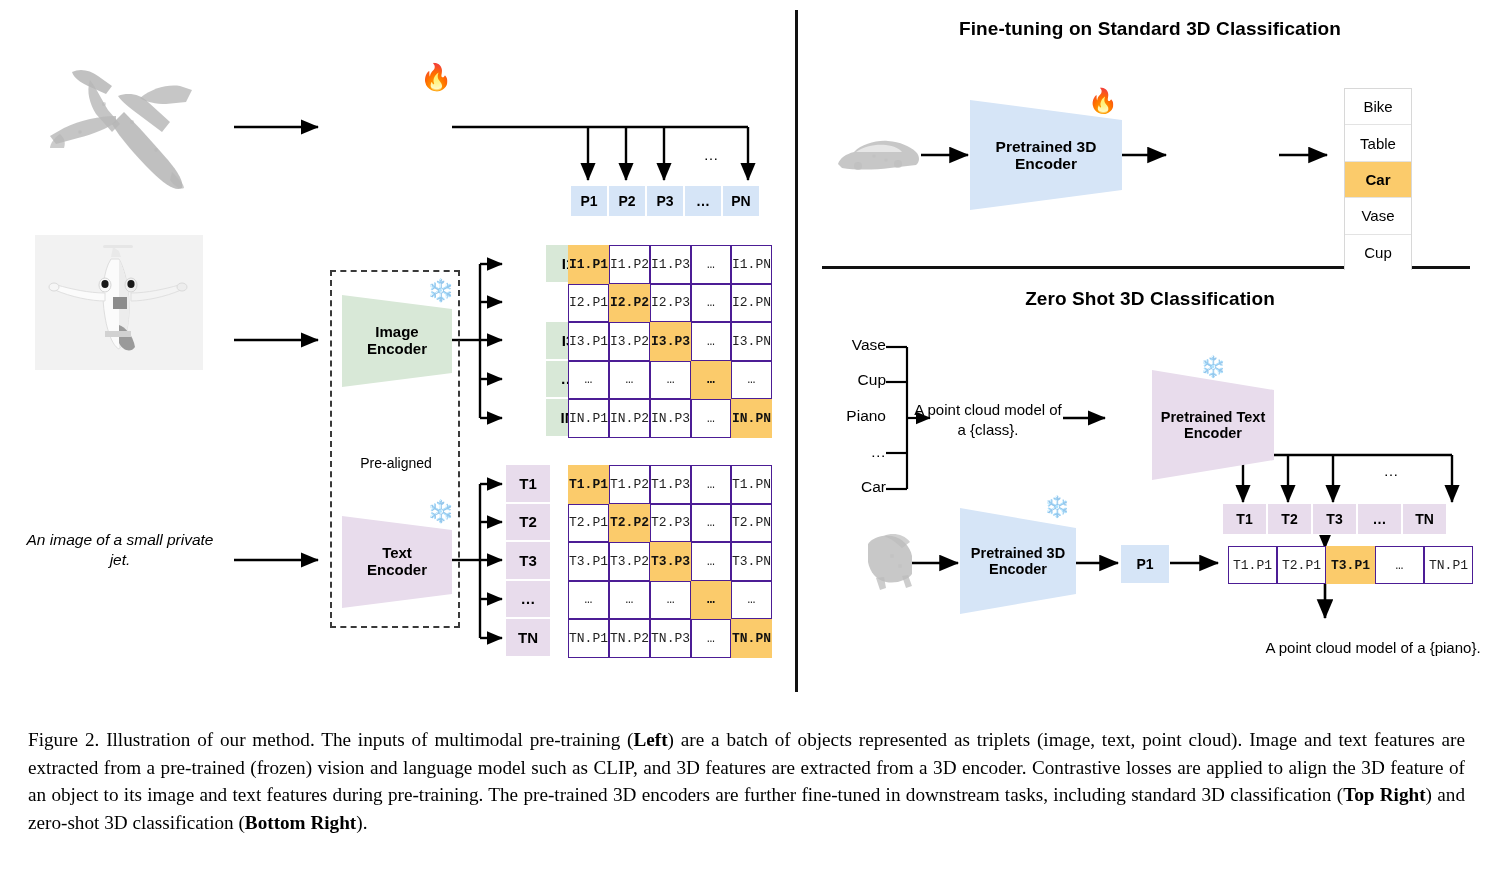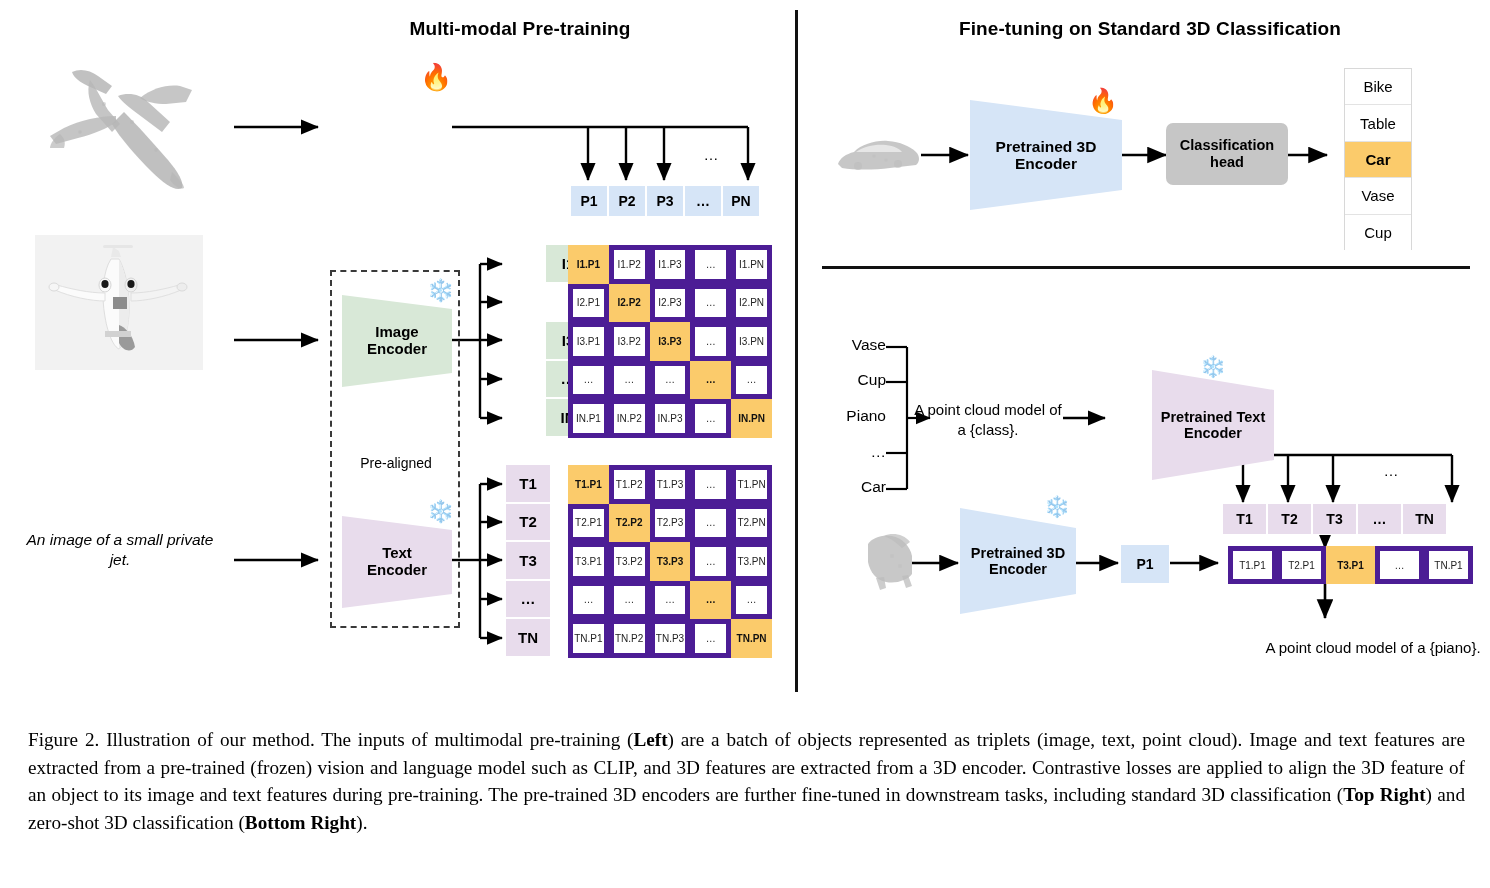--- a/index.html
+++ b/index.html
@@ -15,24 +15,24 @@
         font-weight:bold;line-height:1.12;}
   .trap .lbl{position:relative;z-index:2;}
   .trap svg{position:absolute;left:0;top:0;width:100%;height:100%;z-index:1;}
   
   .cellrow{position:absolute;display:flex;}
   .cell{display:flex;align-items:center;justify-content:center;font-size:13px;box-sizing:border-box;}
   .pbox{background:#d6e5f7;border:1px solid #ffffff;font-weight:bold;font-size:14px;}
   .tbox{background:#e8dcec;border:1px solid #ffffff;font-weight:bold;font-size:14px;}
   .labelbox{display:flex;align-items:center;justify-content:center;font-weight:bold;font-size:15px;box-sizing:border-box;}
   .mgrid{position:absolute;display:grid;}
-  .mcell{display:flex;align-items:center;justify-content:center;font-size:10px;
-         border:5px solid #4c1d95;box-sizing:border-box;background:#fff;color:#222;}
+  .mcell{display:flex;align-items:center;justify-content:center;font-size:13px;
+         border:1px solid #4c1d95;box-sizing:border-box;background:#fff;color:#222;font-family:Liberation Mono, monospace;}
   .mcell.hi{background:#fbcb6b;font-weight:bold;color:#111;border-color:#fbcb6b;}
-  .listbox{position:absolute;border:1px solid #d8d8d8;box-sizing:border-box;background:#fff;}
+  .listbox{position:absolute;border:1px solid #d8d8d8;box-sizing:border-box;background:#fff;margin-top:20px;}
   .listitem{display:flex;align-items:center;justify-content:center;font-size:15px;
             border-bottom:1px solid #e3e3e3;box-sizing:border-box;background:#fff;}
   .listitem:last-child{border-bottom:none;}
   .listitem.hi{background:#fbcb6b;font-weight:bold;}
   .dash{position:absolute;border:2px dashed #3a3a3a;box-sizing:border-box;}
   .plaintext{position:absolute;font-size:15.5px;line-height:1.32;text-align:center;}
   .smalltxt{position:absolute;font-size:14px;}
   .caption{position:absolute;font-family:"Liberation Serif",serif;font-size:19.2px;line-height:1.44;
            text-align:justify;color:#000;}
   .caption b{font-weight:bold;}
@@ -133,21 +133,20 @@
       <path d="M1075,563 L1118,563"></path>
       <path d="M1170,563 L1218,563"></path>
       <path d="M1325,535 L1325,548"></path>
       <path d="M1325,583 L1325,618"></path>
     </g>
   </svg>
 
   <div class="abs vdiv" style="left:795px;top:10px;height:682px;"></div>
   <div class="abs hdiv" style="left:822px;top:266px;width:648px;"></div>
 
-  <div class="abs panel-title" style="left:240px;top:18px;width:560px;">Multi-modal Pre-training</div>
 
   <svg class="abs ptcloud" style="left:20px;top:50px;width:210px;height:155px;" viewBox="0 0 210 155">
     <g fill="#b6b6b6">
       <path d="M52,22 C60,18 70,20 78,26 L92,36 L86,44 L68,36 C60,32 54,28 52,22 Z" opacity="0.85"></path>
       <path d="M70,30 C76,38 82,50 88,60 L100,74 L92,82 L76,64 C70,54 66,42 70,30 Z" opacity="0.8"></path>
       <path d="M98,46 C108,42 120,44 128,52 L150,72 L142,82 L118,64 C110,58 102,52 98,46 Z" opacity="0.82"></path>
       <path d="M120,48 C132,38 148,34 160,36 L172,40 L166,52 L146,54 C136,54 126,52 120,48 Z" opacity="0.78"></path>
       <path d="M96,66 C80,66 60,70 44,78 L30,86 L36,94 L58,88 C74,84 88,78 96,72 Z" opacity="0.8"></path>
       <path d="M40,84 C34,88 30,94 30,98 L44,98 C46,92 44,88 40,84 Z" opacity="0.7"></path>
       <path d="M104,62 C118,76 134,94 148,110 C158,122 164,132 162,138 C156,142 144,134 132,122 C116,106 100,88 92,74 Z" opacity="0.86"></path>
@@ -309,37 +308,30 @@
     <svg viewBox="0 0 152 110" preserveAspectRatio="none">
         <polygon points="0,0 152,20 152,90 0,110" fill="#d6e5f7"></polygon>
       </svg>
     <span class="lbl">
       <span>Pretrained 3D</span><br>
       <span>Encoder</span>
     </span>
   </div>
   <div class="emoji" style="left:1088px;top:89px;font-size:24px;">🔥</div>
 
-  <div class="abs" style="left:1166px;top:123px;width:122px;height:62px;background:#c6c6c6;border-radius:7px;
-              display:flex;align-items:center;justify-content:center;text-align:center;
-              font-weight:bold;font-size:14.5px;line-height:1.18;">
-    <span>
-      <span>Classification</span><br>
-      <span>head</span>
-    </span>
-  </div>
 
   <div class="listbox" id="class-list" style="left:1344px;top:68px;width:68px;height:182px;">
       <div class="listitem" style="height: 36.4px;">Bike</div>
       <div class="listitem" style="height: 36.4px;">Table</div>
       <div class="listitem hi" style="height: 36.4px;">Car</div>
       <div class="listitem" style="height: 36.4px;">Vase</div>
       <div class="listitem" style="height: 36.4px;">Cup</div>
     </div>
 
+  <div class="abs panel-title" style="left:830px;top:288px;width:640px;">Zero Shot 3D Classification</div>
 
   <div id="classnames" style="position:absolute;left:820px;top:336px;width:66px;">
       <div style="position: absolute; left: 0px; top: 0px; width: 66px; text-align: right; font-size: 15.5px;">Vase</div>
       <div style="position: absolute; left: 0px; top: 35px; width: 66px; text-align: right; font-size: 15.5px;">Cup</div>
       <div style="position: absolute; left: 0px; top: 71px; width: 66px; text-align: right; font-size: 15.5px;">Piano</div>
       <div style="position: absolute; left: 0px; top: 107px; width: 66px; text-align: right; font-size: 15.5px;">…</div>
       <div style="position: absolute; left: 0px; top: 142px; width: 66px; text-align: right; font-size: 15.5px;">Car</div>
     </div>
 
   <div class="plaintext" style="left:912px;top:400px;width:152px;font-size:15px;">

